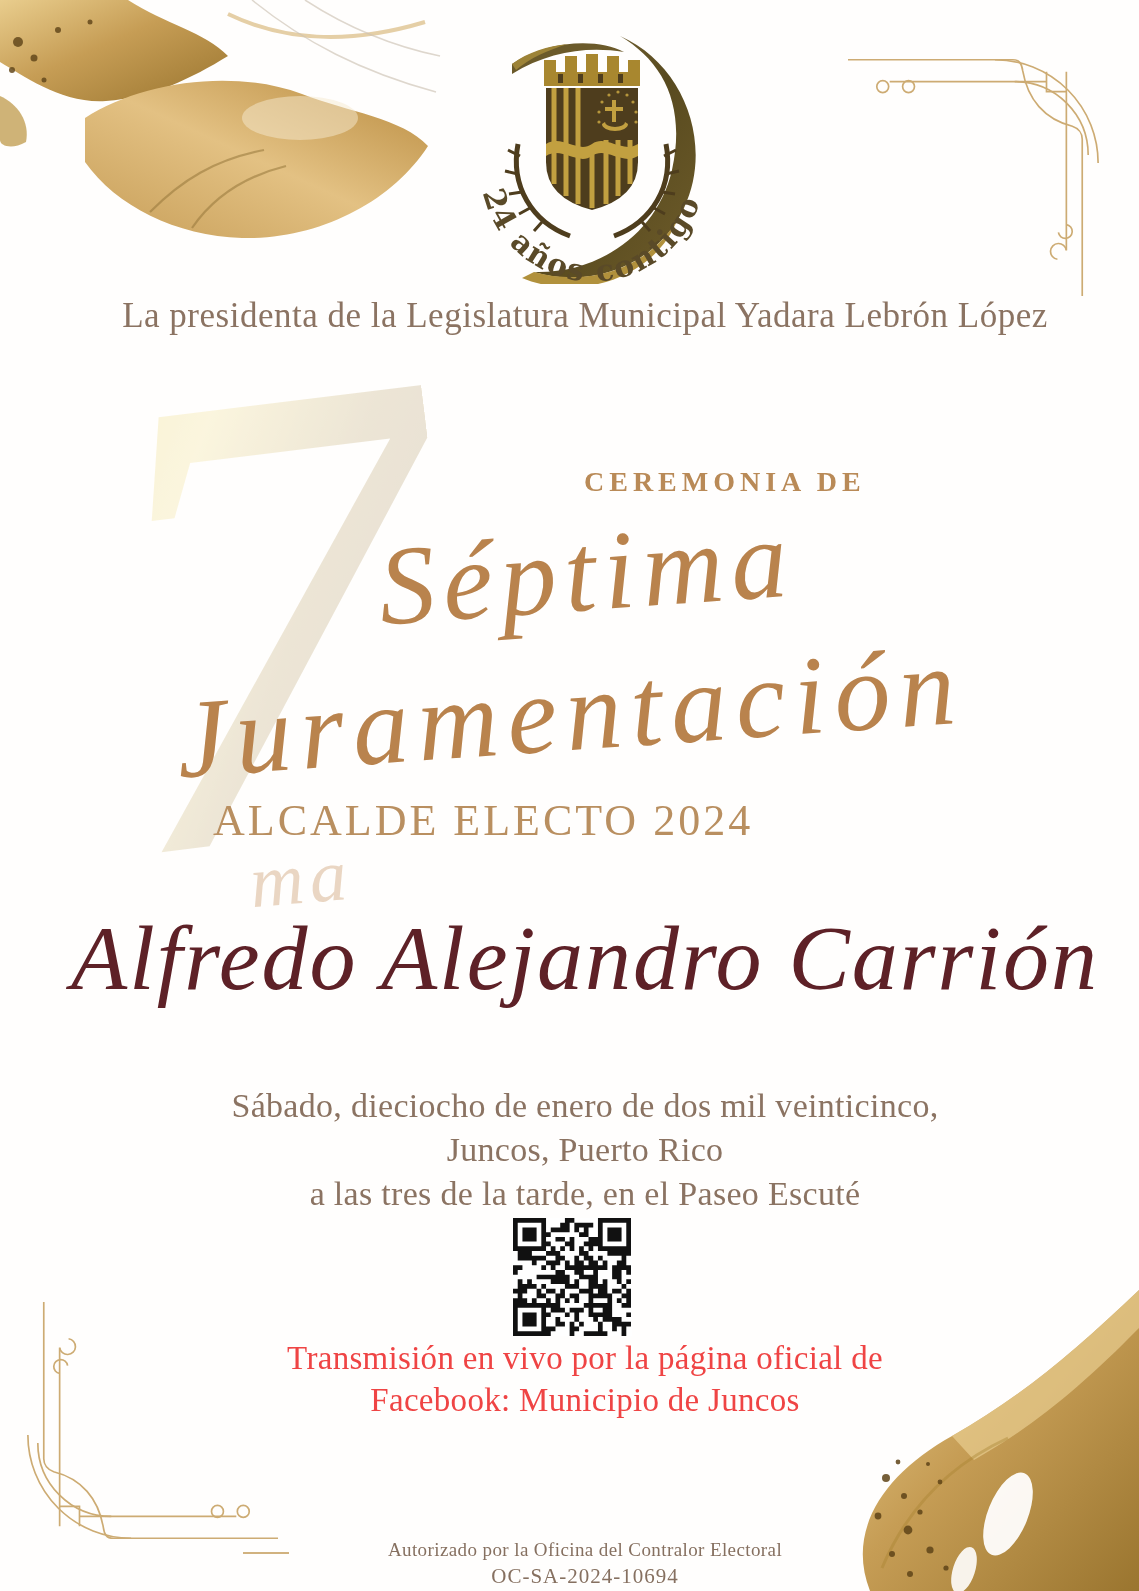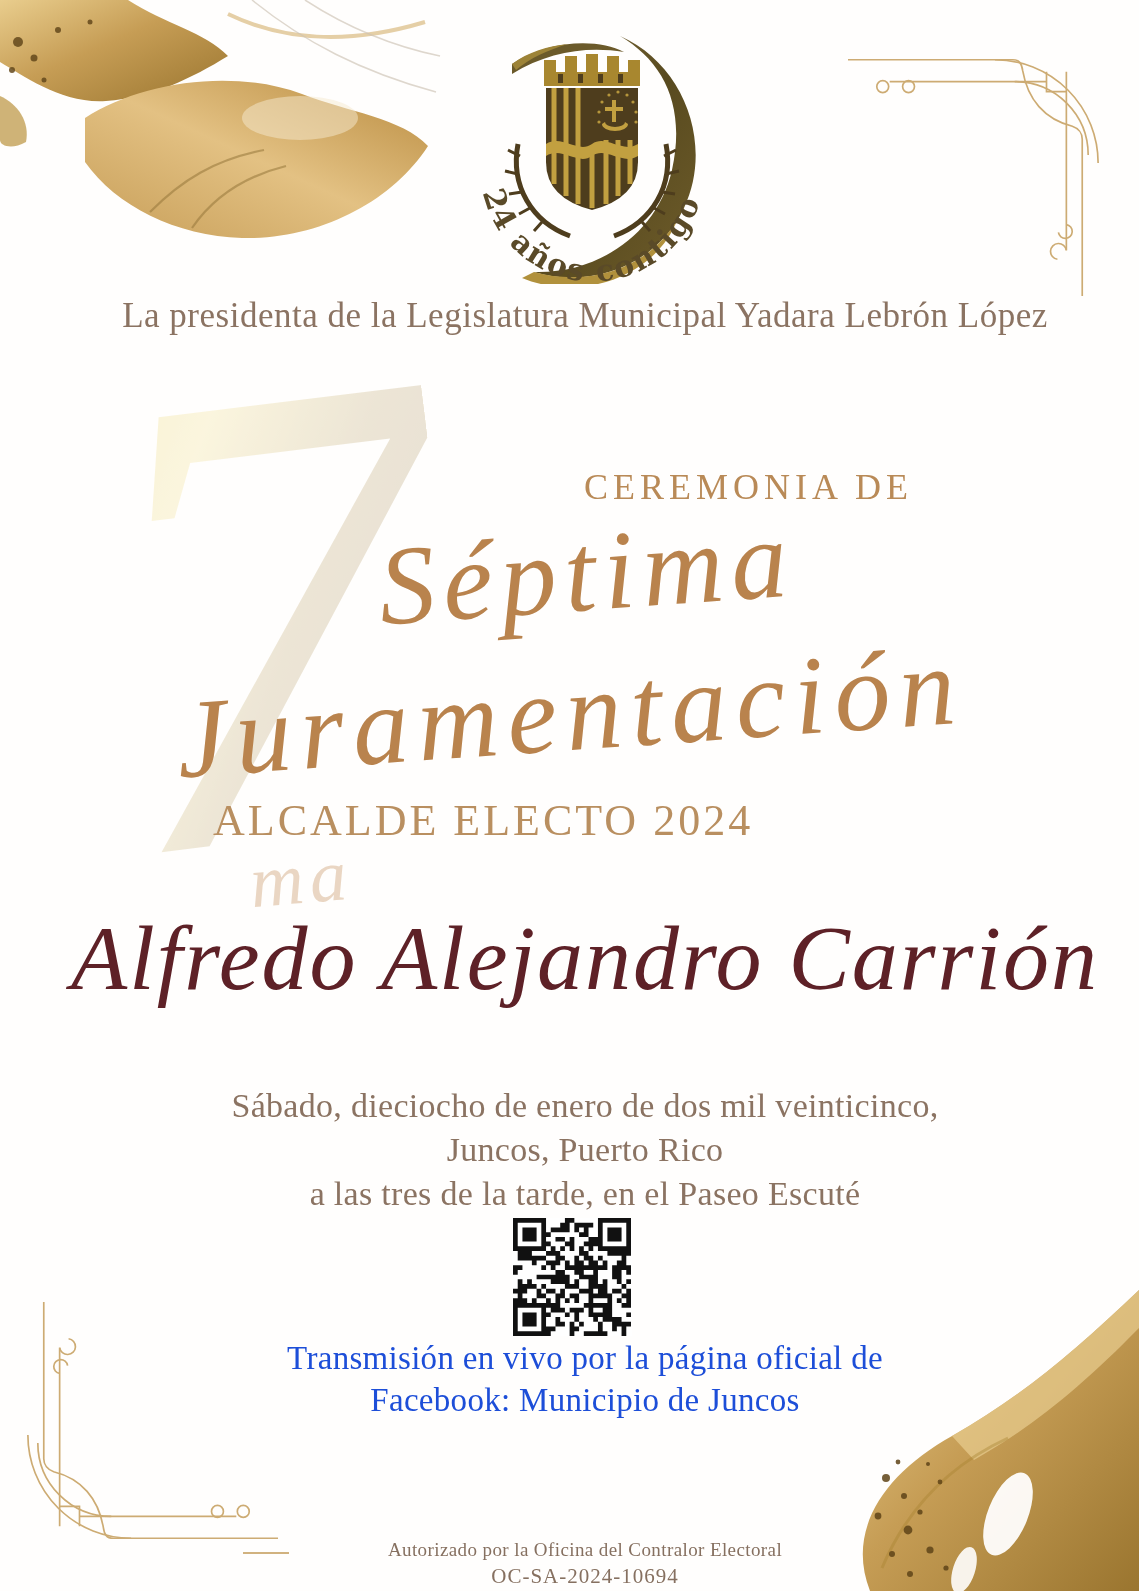--- a/index.html
+++ b/index.html
@@ -9,21 +9,21 @@
     font-family:"Liberation Serif", serif;
   }
   .abs{position:absolute;}
   .centered{left:0;right:0;text-align:center;padding-left:31px;}
   
   .intro{
     top:288px;color:#8b7362;font-size:35px;line-height:1.62;
     letter-spacing:.5px;
   }
   .kicker{
-    top:466px;left:584px;color:#b98a57;font-size:36px;letter-spacing:5px;
+    top:466px;left:584px;color:#b98a57;font-size:28px;letter-spacing:5px;font-weight:bold;
   }
   .script{font-style:italic;color:#b9834d;white-space:nowrap;}
   .script-line1{
     top:508px;left:50%;transform:translateX(-46%) rotate(-4deg);
     font-size:112px;letter-spacing:8px;
   }
   .script-line2{
     top:648px;left:50%;transform:translateX(-50%) rotate(-4deg);
     font-size:112px;letter-spacing:9px;
   }
@@ -42,21 +42,21 @@
     opacity:.55;transform:rotate(-5deg);letter-spacing:6px;
   }
   .honoree{
     top:905px;color:#5e2127;font-style:italic;font-size:92px;
     letter-spacing:2px;white-space:nowrap;
   }
   .details{
     top:1084px;color:#8b7362;font-size:34px;line-height:1.3;letter-spacing:.3px;
   }
   .stream{
-    top:1338px;color:#1d4ed8;font-size:33px;line-height:1.26;letter-spacing:.3px;
+    top:1338px;color:#ef4444;font-size:33px;line-height:1.26;letter-spacing:.3px;
   }
   .footer1{top:1539px;color:#867060;font-size:19px;letter-spacing:.4px;}
   .footer2{top:1564px;color:#867060;font-size:21px;letter-spacing:1px;}
   .footer-dash{
     top:1552px;left:243px;width:46px;height:2px;background:#c9a568;opacity:.85;
   }
   
   .qr-box{top:1218px;left:512px;width:120px;height:118px;background:#fff;}
 </style>
 </head>

